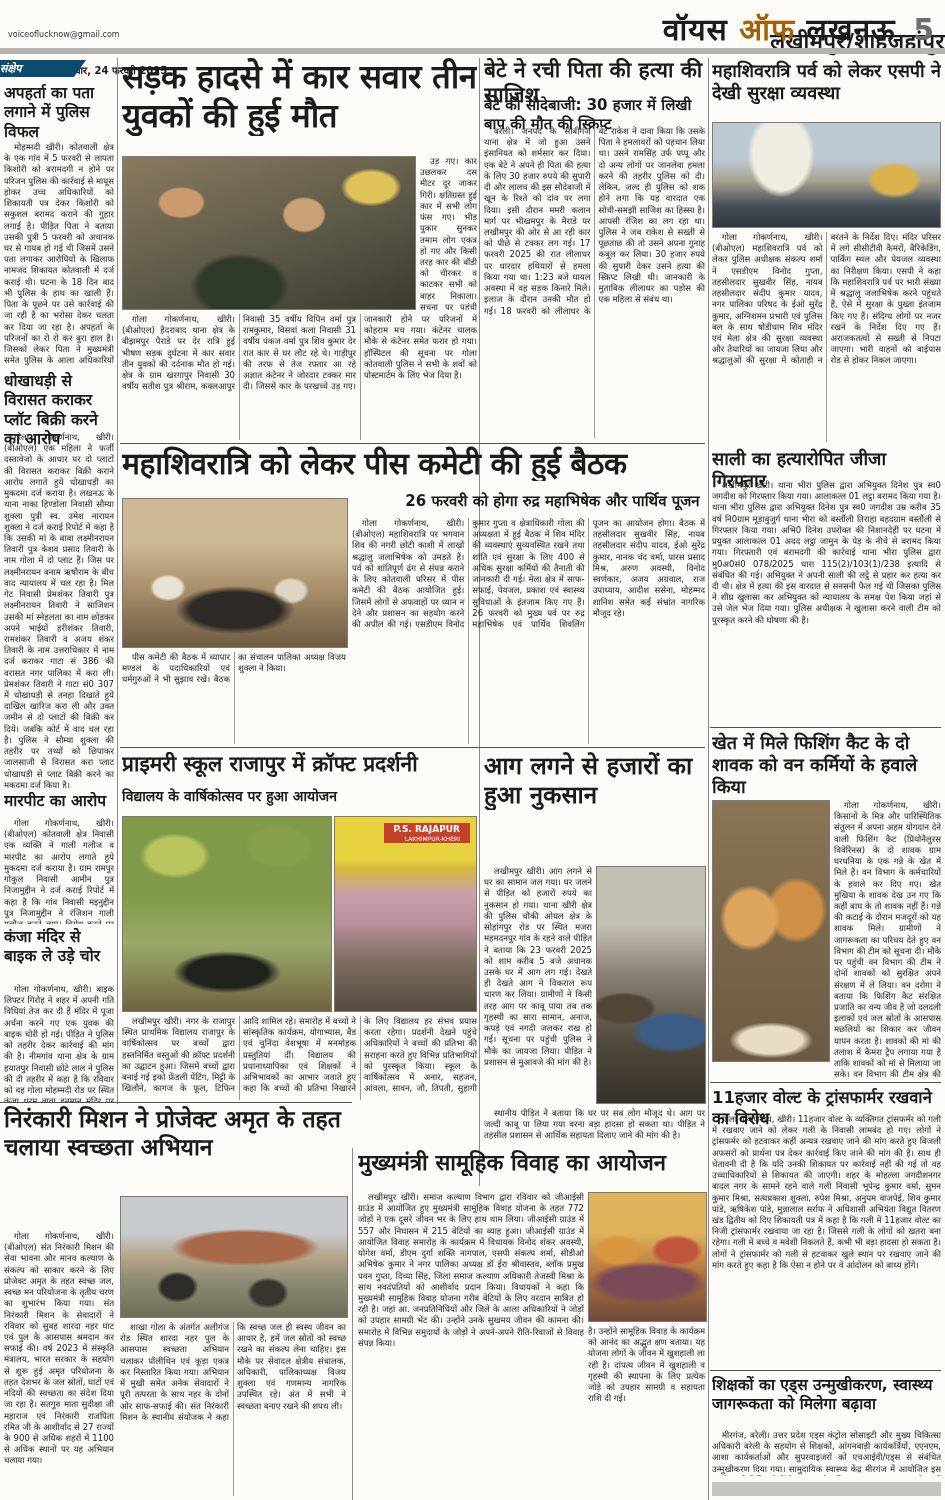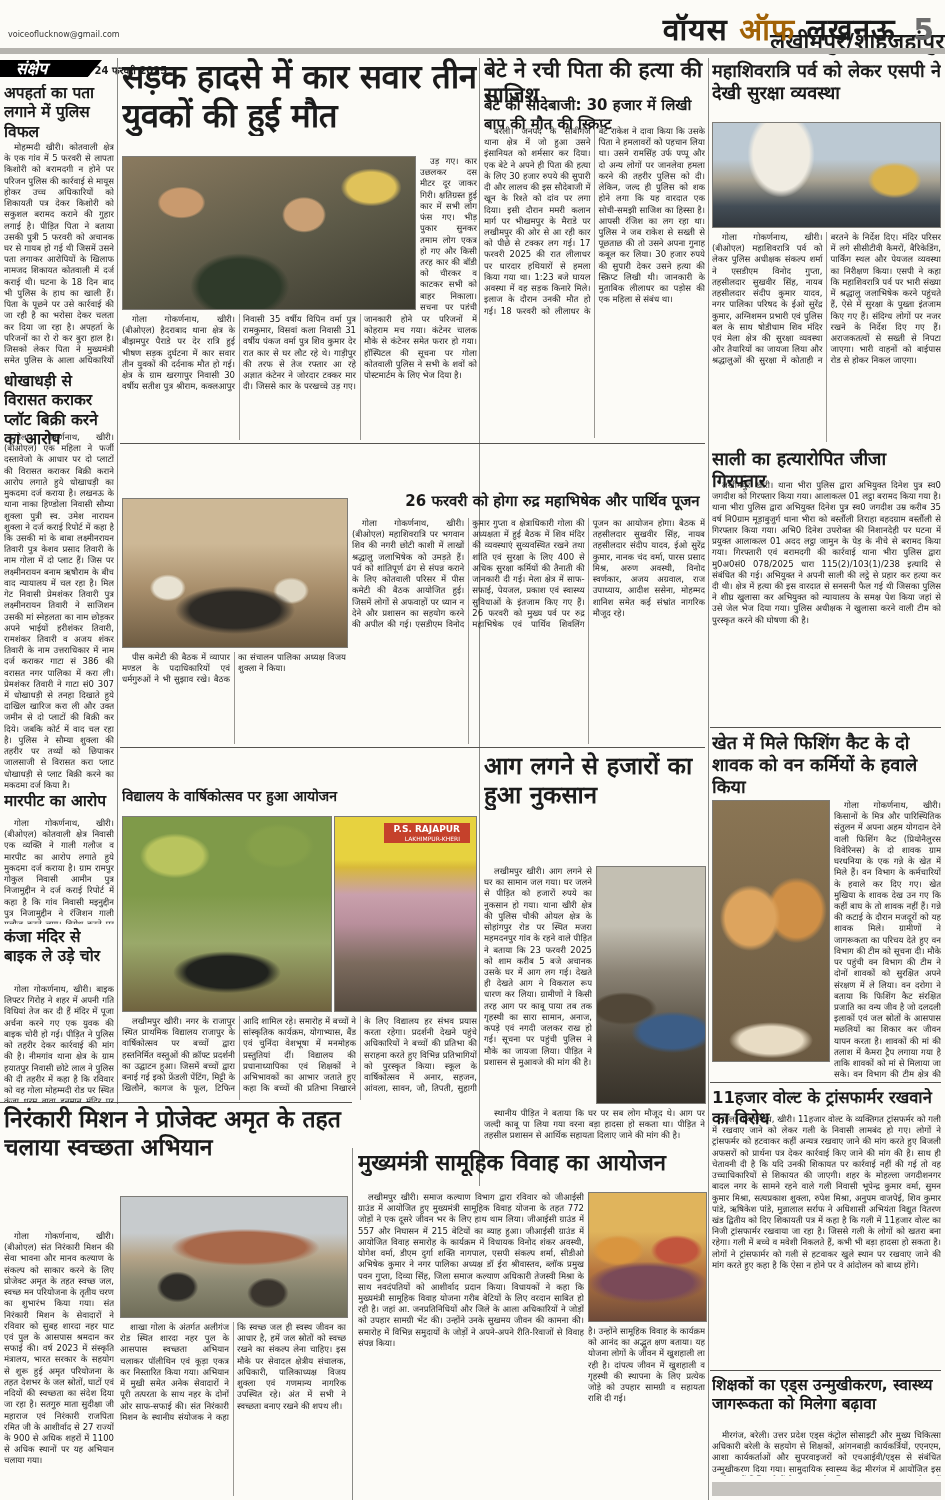--- a/index.html
+++ b/index.html
@@ -21,22 +21,22 @@
   .h-lg{font-size:21px;line-height:1.2;font-weight:800;}
   .h-md{font-size:18px;line-height:1.22;font-weight:800;}
   .h-sm{font-size:15.5px;line-height:1.25;font-weight:800;}
   .subhead{font-weight:800;font-size:15px;line-height:1.25;}
   .body-text{font-size:8.5px;line-height:1.32;text-align:justify;overflow:hidden;}
   .body-text p{margin:0;text-indent:10px;}
   .cols-2{column-count:2;column-gap:8px;column-rule:1px solid #9a9893;}
   .cols-3{column-count:3;column-gap:8px;column-rule:1px solid #9a9893;}
   .abs{position:absolute;overflow:hidden;}
   
-  .brief-tab{position:absolute;left:0;top:60px;width:86px;height:17px;background:#000000;color:#fff;
-     font-style:italic;font-weight:bold;font-size:16px;line-height:17px;padding-left:16px;
+  .brief-tab{position:absolute;left:0;top:60px;width:86px;height:17px;background:#0c4a6e;color:#fff;
+     font-style:italic;font-weight:bold;font-size:11px;line-height:17px;padding-left:0;
      clip-path:polygon(0 0,100% 0,86% 100%,0 100%);}
   
   .photo{position:absolute;border:1px solid #7d7b76;}
   .ph-accident{background:
      radial-gradient(60px 40px at 20% 30%,#c99a6e 0 35%,transparent 40%),
      radial-gradient(55px 45px at 62% 38%,#caa075 0 35%,transparent 40%),
      radial-gradient(80px 50px at 85% 20%,#e0c25a 0 30%,transparent 38%),
      radial-gradient(90px 60px at 40% 85%,#2f3a2a 0 45%,transparent 55%),
      linear-gradient(160deg,#8a7a5f,#5d5a48 55%,#3c3b30);}
   .ph-temple{background:
@@ -137,20 +137,21 @@
   <div class="abs body-text cols-2" style="left:484px;top:126px;width:221px;height:312px;">
       <p>बरेली। जनपद के सीबीगंज थाना क्षेत्र में जो हुआ उसने इंसानियत को शर्मसार कर दिया। एक बेटे ने अपने ही पिता की हत्या के लिए 30 हजार रुपये की सुपारी दी और लालच की इस सौदेबाजी में खून के रिश्ते को दांव पर लगा दिया। इसी दौरान ममरी कलान मार्ग पर भीखमपुर के मैराडे पर लखीमपुर की ओर से आ रही कार को पीछे से टक्कर लग गई। 17 फरवरी 2025 की रात लीलाधर पर धारदार हथियारों से हमला किया गया था। 1:23 बजे घायल अवस्था में वह सड़क किनारे मिले। इलाज के दौरान उनकी मौत हो गई। 18 फरवरी को लीलाधर के बेटे राकेश ने दावा किया कि उसके पिता ने हमलावरों को पहचान लिया था। उसने रामसिंह उर्फ पप्पू और दो अन्य लोगों पर जानलेवा हमला करने की तहरीर पुलिस को दी। लेकिन, जल्द ही पुलिस को शक होने लगा कि यह वारदात एक सोची-समझी साजिश का हिस्सा है। आपसी रंजिश का लग रहा था। पुलिस ने जब राकेश से सख्ती से पूछताछ की तो उसने अपना गुनाह कबूल कर लिया। 30 हजार रुपये की सुपारी देकर उसने हत्या की स्क्रिप्ट लिखी थी। जानकारी के मुताबिक लीलाधर का पड़ोस की एक महिला से संबंध था।</p>
     </div>
 
   <div class="abs h-md" style="left:712px;top:60px;width:229px;">महाशिवरात्रि पर्व को लेकर एसपी ने देखी सुरक्षा व्यवस्था</div>
   <div class="photo ph-temple" style="left:712px;top:122px;width:227px;height:104px;"></div>
   <div class="abs body-text cols-2" style="left:712px;top:232px;width:229px;height:210px;">
       <p>गोला गोकर्णनाथ, खीरी।(बीओएल) महाशिवरात्रि पर्व को लेकर पुलिस अधीक्षक संकल्प शर्मा ने एसडीएम विनोद गुप्ता, तहसीलदार सुखवीर सिंह, नायब तहसीलदार संदीप कुमार यादव, नगर पालिका परिषद के ईओ सुरेंद्र कुमार, अग्निशमन प्रभारी एवं पुलिस बल के साथ षोडीधाम शिव मंदिर एवं मेला क्षेत्र की सुरक्षा व्यवस्था और तैयारियों का जायजा लिया और श्रद्धालुओं की सुरक्षा में कोताही न बरतने के निर्देश दिए। मंदिर परिसर में लगे सीसीटीवी कैमरों, बैरिकेडिंग, पार्किंग स्थल और पेयजल व्यवस्था का निरीक्षण किया। एसपी ने कहा कि महाशिवरात्रि पर्व पर भारी संख्या में श्रद्धालु जलाभिषेक करने पहुंचते हैं, ऐसे में सुरक्षा के पुख्ता इंतजाम किए गए हैं। संदिग्ध लोगों पर नजर रखने के निर्देश दिए गए हैं। अराजकतत्वों से सख्ती से निपटा जाएगा। भारी वाहनों को बाईपास रोड से होकर निकल जाएगा।</p>
     </div>
 
+  <div class="abs h-xl" style="left:122px;top:446px;width:583px;font-size:30px;white-space:nowrap;">महाशिवरात्रि को लेकर पीस कमेटी की हुई बैठक</div>
   <div class="abs subhead" style="left:400px;top:492px;width:305px;text-align:center;">26 फरवरी को होगा रुद्र महाभिषेक और पार्थिव पूजन</div>
   <div class="photo ph-meeting" style="left:122px;top:498px;width:224px;height:148px;"></div>
   <div class="abs body-text cols-3" style="left:352px;top:518px;width:353px;height:226px;">
       <p>गोला गोकर्णनाथ, खीरी।(बीओएल) महाशिवरात्रि पर भगवान शिव की नगरी छोटी काशी में लाखों श्रद्धालु जलाभिषेक को उमड़ते हैं। पर्व को शांतिपूर्ण ढंग से संपन्न कराने के लिए कोतवाली परिसर में पीस कमेटी की बैठक आयोजित हुई। जिसमें लोगों से अफवाहों पर ध्यान न देने और प्रशासन का सहयोग करने की अपील की गई। एसडीएम विनोद कुमार गुप्ता व क्षेत्राधिकारी गोला की अध्यक्षता में हुई बैठक में शिव मंदिर की व्यवस्थाएं सुव्यवस्थित रखने तथा शांति एवं सुरक्षा के लिए 400 से अधिक सुरक्षा कर्मियों की तैनाती की जानकारी दी गई। मेला क्षेत्र में साफ-सफाई, पेयजल, प्रकाश एवं स्वास्थ्य सुविधाओं के इंतजाम किए गए हैं। 26 फरवरी को मुख्य पर्व पर रुद्र महाभिषेक एवं पार्थिव शिवलिंग पूजन का आयोजन होगा। बैठक में तहसीलदार सुखवीर सिंह, नायब तहसीलदार संदीप यादव, ईओ सुरेंद्र कुमार, नानक चंद वर्मा, पारस प्रसाद मिश्र, अरुण अवस्थी, विनोद स्वर्णकार, अजय अग्रवाल, राज उपाध्याय, आदीश ससेना, मोहम्मद शानिश समेत कई संभ्रांत नागरिक मौजूद रहे।</p>
     </div>
   <div class="abs body-text cols-2" style="left:122px;top:652px;width:224px;height:92px;">
       <p>पीस कमेटी की बैठक में व्यापार मण्डल के पदाधिकारियों एवं धर्मगुरुओं ने भी सुझाव रखे। बैठक का संचालन पालिका अध्यक्ष विजय शुक्ला ने किया।</p>
     </div>
   <div class="hr" style="left:120px;top:747px;width:585px;"></div>
 
@@ -172,20 +173,21 @@
       <p>गोला गोकर्णनाथ, खीरी। 11हजार वोल्ट के व्यक्तिगत ट्रांसफर्मर को गली में रखवाए जाने को लेकर गली के निवासी लामबंद हो गए। लोगों ने ट्रांसफर्मर को हटवाकर कहीं अन्यत्र रखवाए जाने की मांग करते हुए बिजली अफसरों को प्रार्थना पत्र देकर कार्रवाई किए जाने की मांग की है। साथ ही चेतावनी दी है कि यदि उनकी शिकायत पर कार्रवाई नहीं की गई तो वह उच्चाधिकारियों से शिकायत की जाएगी। शहर के मोहल्ला जगदीशनगर बादल नगर के सामने रहने वाले गली निवासी भूपेन्द्र कुमार वर्मा, सुमन कुमार मिश्रा, सत्यप्रकाश शुक्ला, रुपेश मिश्रा, अनुपम वाजपेई, शिव कुमार पांडे, ऋषिकेश पांडे, मुन्नालाल सर्राफ ने अधिशासी अभियंता विद्युत वितरण खंड द्वितीय को दिए शिकायती पत्र में कहा है कि गली में 11हजार वोल्ट का निजी ट्रांसफार्मर रखवाया जा रहा है। जिससे गली के लोगों को खतरा बना रहेगा। गली में बच्चे व मवेशी निकलते हैं, कभी भी बड़ा हादसा हो सकता है। लोगों ने ट्रांसफार्मर को गली से हटवाकर खुले स्थान पर रखवाए जाने की मांग करते हुए कहा है कि ऐसा न होने पर वे आंदोलन को बाध्य होंगे।</p>
     </div>
   <div class="hr" style="left:710px;top:1370px;width:231px;"></div>
 
   <div class="abs h-sm" style="left:712px;top:1376px;width:229px;">शिक्षकों का एड्स उन्मुखीकरण, स्वास्थ्य जागरूकता को मिलेगा बढ़ावा</div>
   <div class="abs body-text" style="left:712px;top:1430px;width:229px;height:46px;">
       <p>मीरगंज, बरेली। उत्तर प्रदेश एड्स कंट्रोल सोसाइटी और मुख्य चिकित्सा अधिकारी बरेली के सहयोग से शिक्षकों, आंगनबाड़ी कार्यकर्त्रियों, एएनएम, आशा कार्यकर्ताओं और सुपरवाइजरों को एचआईवी/एड्स से संबंधित उन्मुखीकरण दिया गया। सामुदायिक स्वास्थ्य केंद्र मीरगंज में आयोजित इस कार्यक्रम में विभिन्न बैचों के माध्यम से प्रशिक्षण सत्र संपन्न हुए। कार्यक्रम में शिक्षकों को बताया गया कि वे अपने स्कूलों और समाज में एड्स जागरूकता को प्रभावी रूप से कैसे फैला सकते हैं। विद्यालयों में विद्यार्थियों को सही जानकारी देना, भ्रांतियों को दूर करना और उन्हें सुरक्षित व्यवहार के प्रति सचेत करना बेहद जरूरी है।</p>
     </div>
   <div class="footer-bar" style="left:712px;top:1482px;width:229px;height:14px;"></div>
 
+  <div class="abs h-lg" style="left:122px;top:752px;width:355px;">प्राइमरी स्कूल राजापुर में क्रॉफ्ट प्रदर्शनी</div>
   <div class="abs subhead" style="left:122px;top:788px;width:300px;font-size:14px;">विद्यालय के वार्षिकोत्सव पर हुआ आयोजन</div>
   <div class="photo ph-school-a" style="left:122px;top:816px;width:208px;height:194px;"></div>
   <div class="photo ph-school-b" style="left:334px;top:816px;width:141px;height:194px;">
     <div class="banner-text">
       <span>P.S. RAJAPUR</span>
       <span class="banner-sub">LAKHIMPUR-KHERI</span>
     </div>
   </div>
   <div class="abs body-text cols-3" style="left:122px;top:1016px;width:355px;height:84px;">
       <p>लखीमपुर खीरी। नगर के राजापुर स्थित प्राथमिक विद्यालय राजापुर के वार्षिकोत्सव पर बच्चों द्वारा हस्तनिर्मित वस्तुओं की क्रॉफ्ट प्रदर्शनी का उद्घाटन हुआ। जिसमें बच्चों द्वारा बनाई गई इको फ्रेंडली पेंटिंग, मिट्टी के खिलौने, कागज के फूल, टिफिन आदि शामिल रहे। समारोह में बच्चों ने सांस्कृतिक कार्यक्रम, योगाभ्यास, बैंड एवं चुनिंदा वेशभूषा में मनमोहक प्रस्तुतियां दीं। विद्यालय की प्रधानाध्यापिका एवं शिक्षकों ने अभिभावकों का आभार जताते हुए कहा कि बच्चों की प्रतिभा निखारने के लिए विद्यालय हर संभव प्रयास करता रहेगा। प्रदर्शनी देखने पहुंचे अधिकारियों ने बच्चों की प्रतिभा की सराहना करते हुए विभिन्न प्रतिभागियों को पुरस्कृत किया। स्कूल के वार्षिकोत्सव में अनार, सहजन, आंवला, सावन, जौ, तिपती, सुहागी आदि समूहों के बच्चों ने भाग लिया। कार्यक्रम का समापन पुरस्कार वितरण के साथ हुआ।</p>

